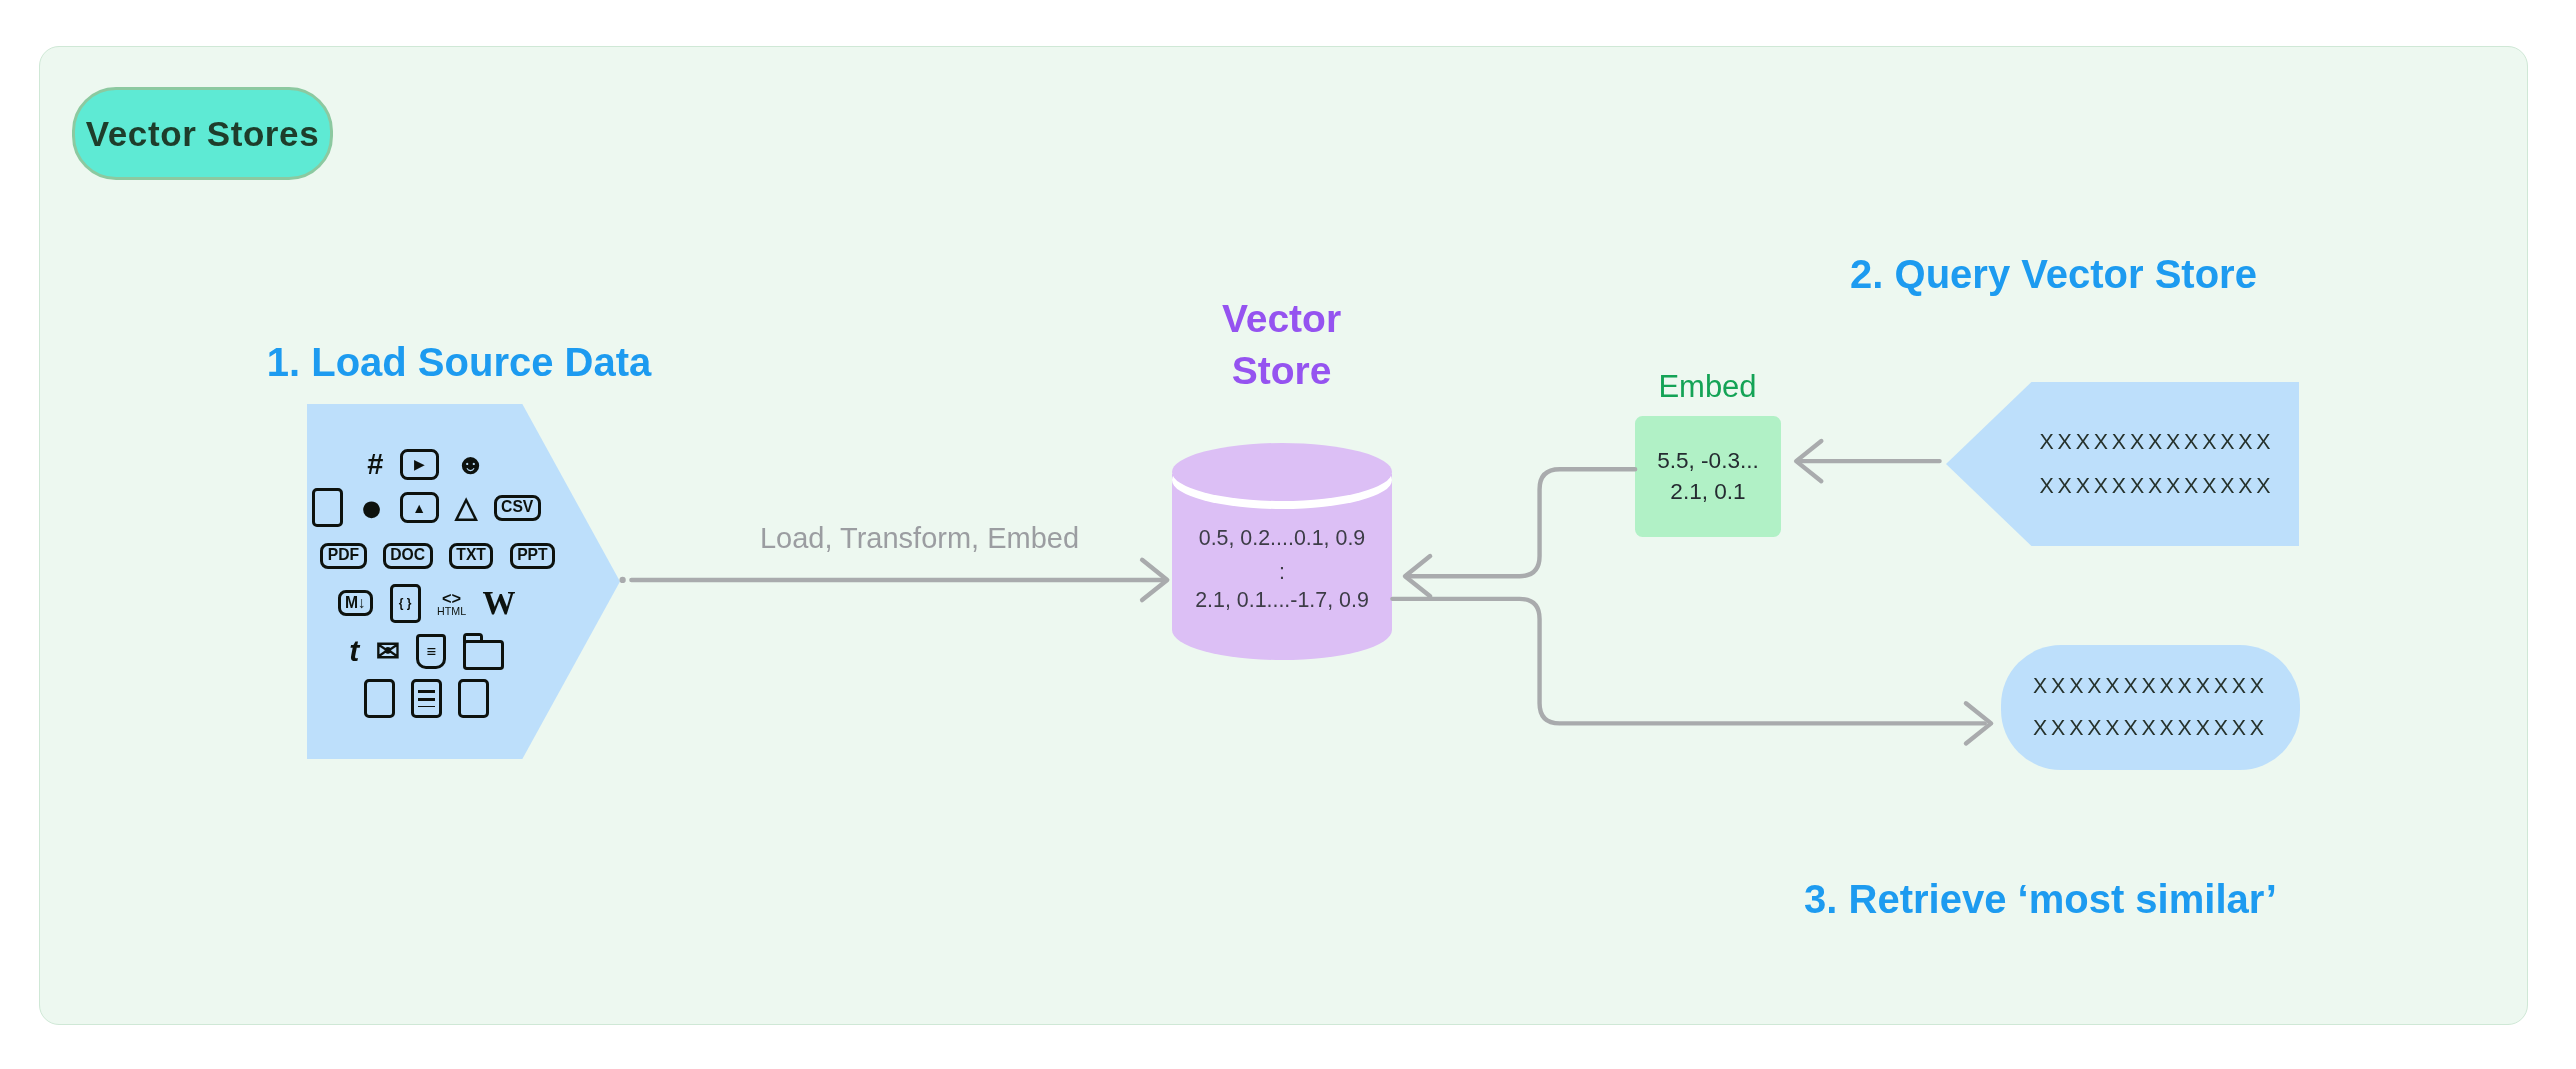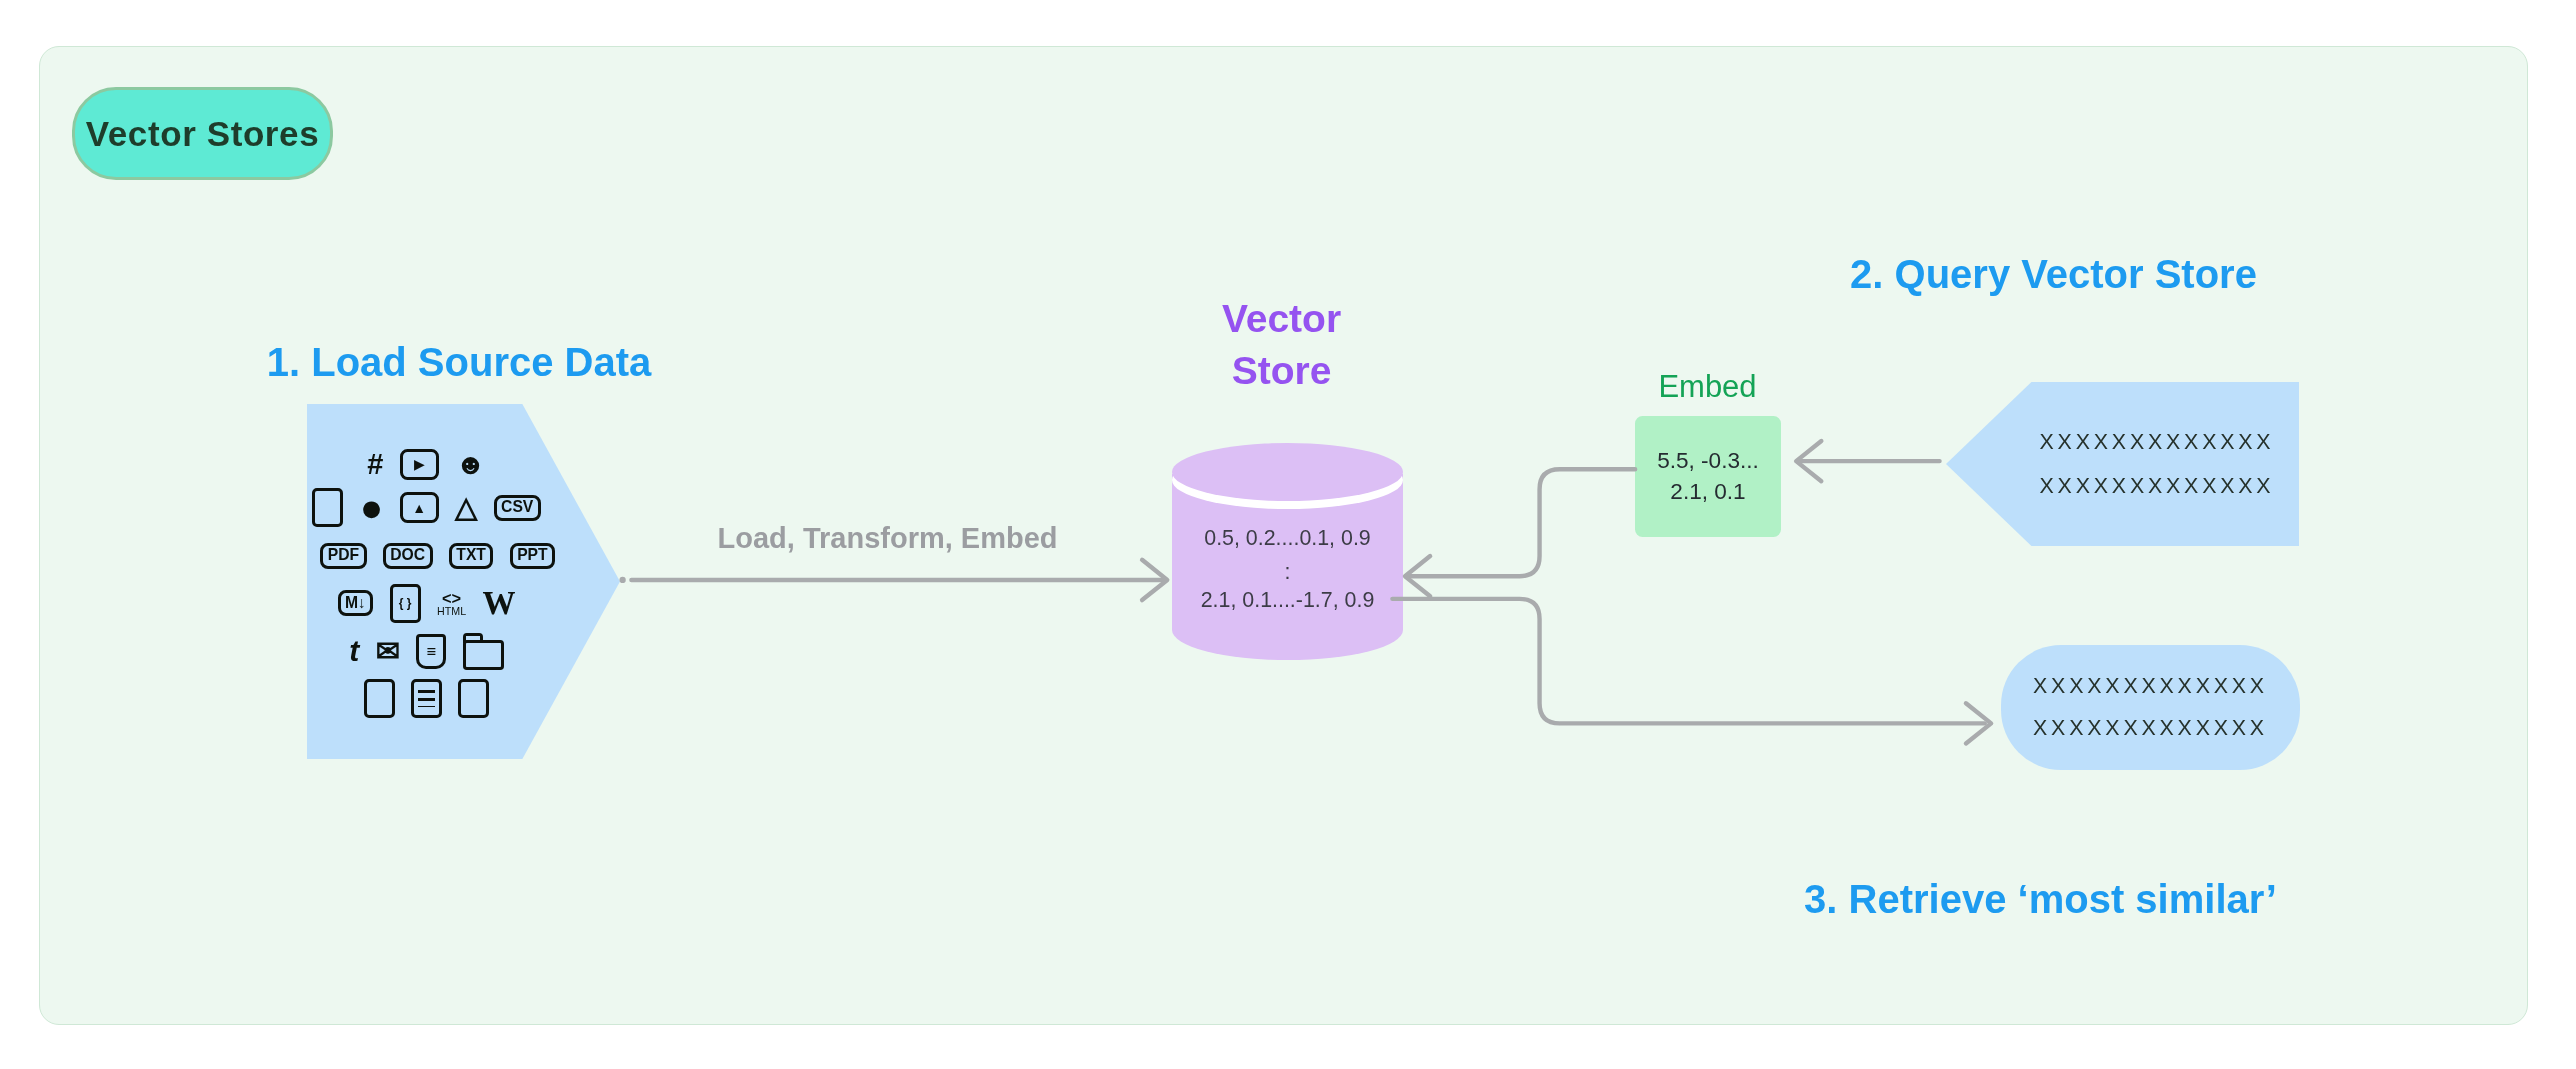--- a/index.html
+++ b/index.html
@@ -39,26 +39,26 @@
   .icon-folder{width:35px;height:24px;border:3.1px solid #0d120e;border-radius:3.8px;position:relative;margin-top:8.8px;}
   .icon-folder::before{content:"";position:absolute;top:-10px;left:-3.1px;width:14px;height:6.3px;
       border:3.1px solid #0d120e;border-bottom:none;border-radius:3.8px 3.8px 0 0;}
   .icon-html{flex-direction:column;line-height:1;}
   .icon-html .icon-label{font-size:16.4px;font-weight:800;}
   .icon-html .icon-sublabel{font-size:10.7px;font-weight:400;}
   .icon-wiki .icon-label{font-family:"Liberation Serif",serif;font-size:33px;font-weight:700;line-height:1;}
   .icon-twitter .icon-label{font-size:30px;font-weight:800;font-style:italic;line-height:1;}
 
   
-  .load-label{left:636px;top:522px;width:503px;text-align:center;font-size:29px;font-weight:700;color:#9b9da1;}
+  .load-label{left:668px;top:522px;width:503px;text-align:center;font-size:29px;font-weight:400;color:#9b9da1;}
 
   
   .store-title{left:1181px;top:293px;width:201px;text-align:center;font-size:39px;font-weight:700;
                color:#9553f0;line-height:1.33;}
-  .cylinder{left:1172px;top:443px;width:220px;height:217px;padding-left:11px;}
+  .cylinder{left:1172px;top:443px;width:220px;height:217px;}
   .cyl-top{position:absolute;top:0;left:0;right:0;height:58px;background:#dcbff5;border-radius:50%;z-index:3;}
   .cyl-arc{position:absolute;top:8.2px;left:0;right:0;height:58px;background:#ffffff;border-radius:50%;z-index:2;}
   .cyl-body{position:absolute;top:31px;left:0;right:0;bottom:0;background:#dcbff5;
             border-radius:0 0 50% 50% / 0 0 30px 30px;z-index:1;}
   .cyl-text{position:absolute;left:0;right:0;text-align:center;z-index:4;font-size:21.4px;color:#3c3c46;}
   .cyl-t1{top:83px;} .cyl-t2{top:117px;} .cyl-t3{top:145px;}
 
   
   .embed-label{left:1610px;top:369px;width:195px;text-align:center;font-size:31px;font-weight:400;color:#14a356;}
   .embed-box{left:1635px;top:416px;width:146px;height:121px;background:#b1f1c6;border-radius:7.5px;

